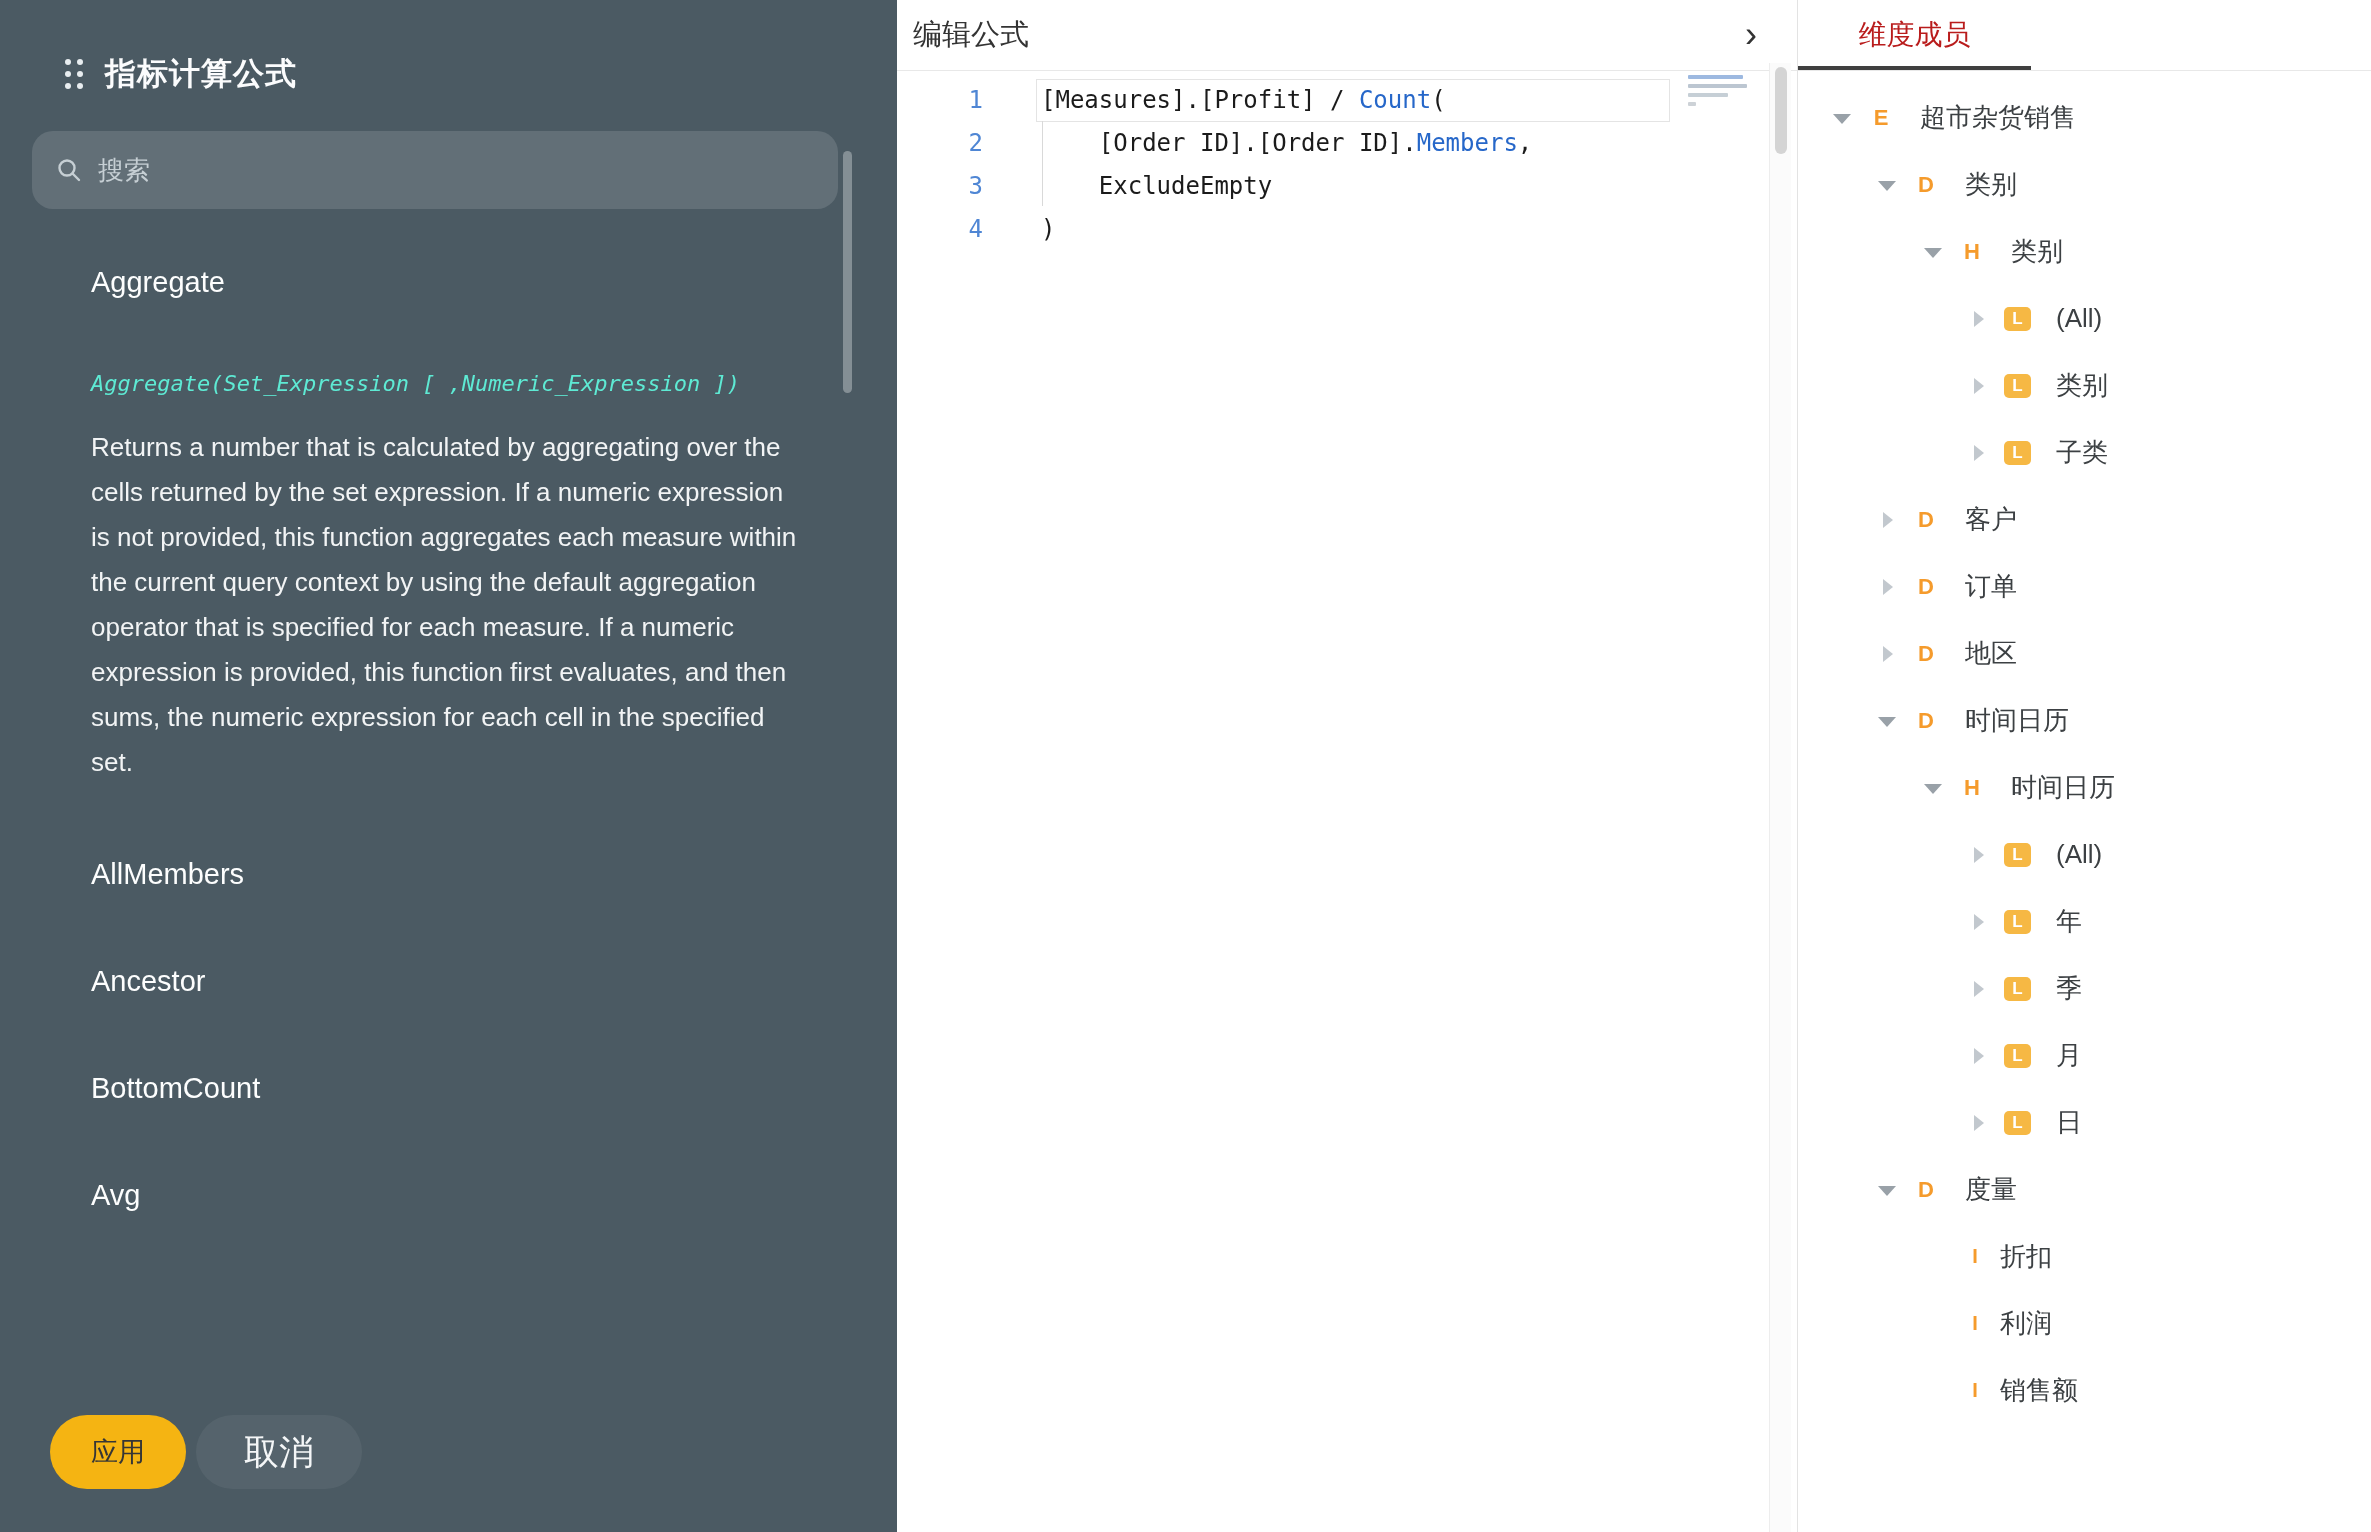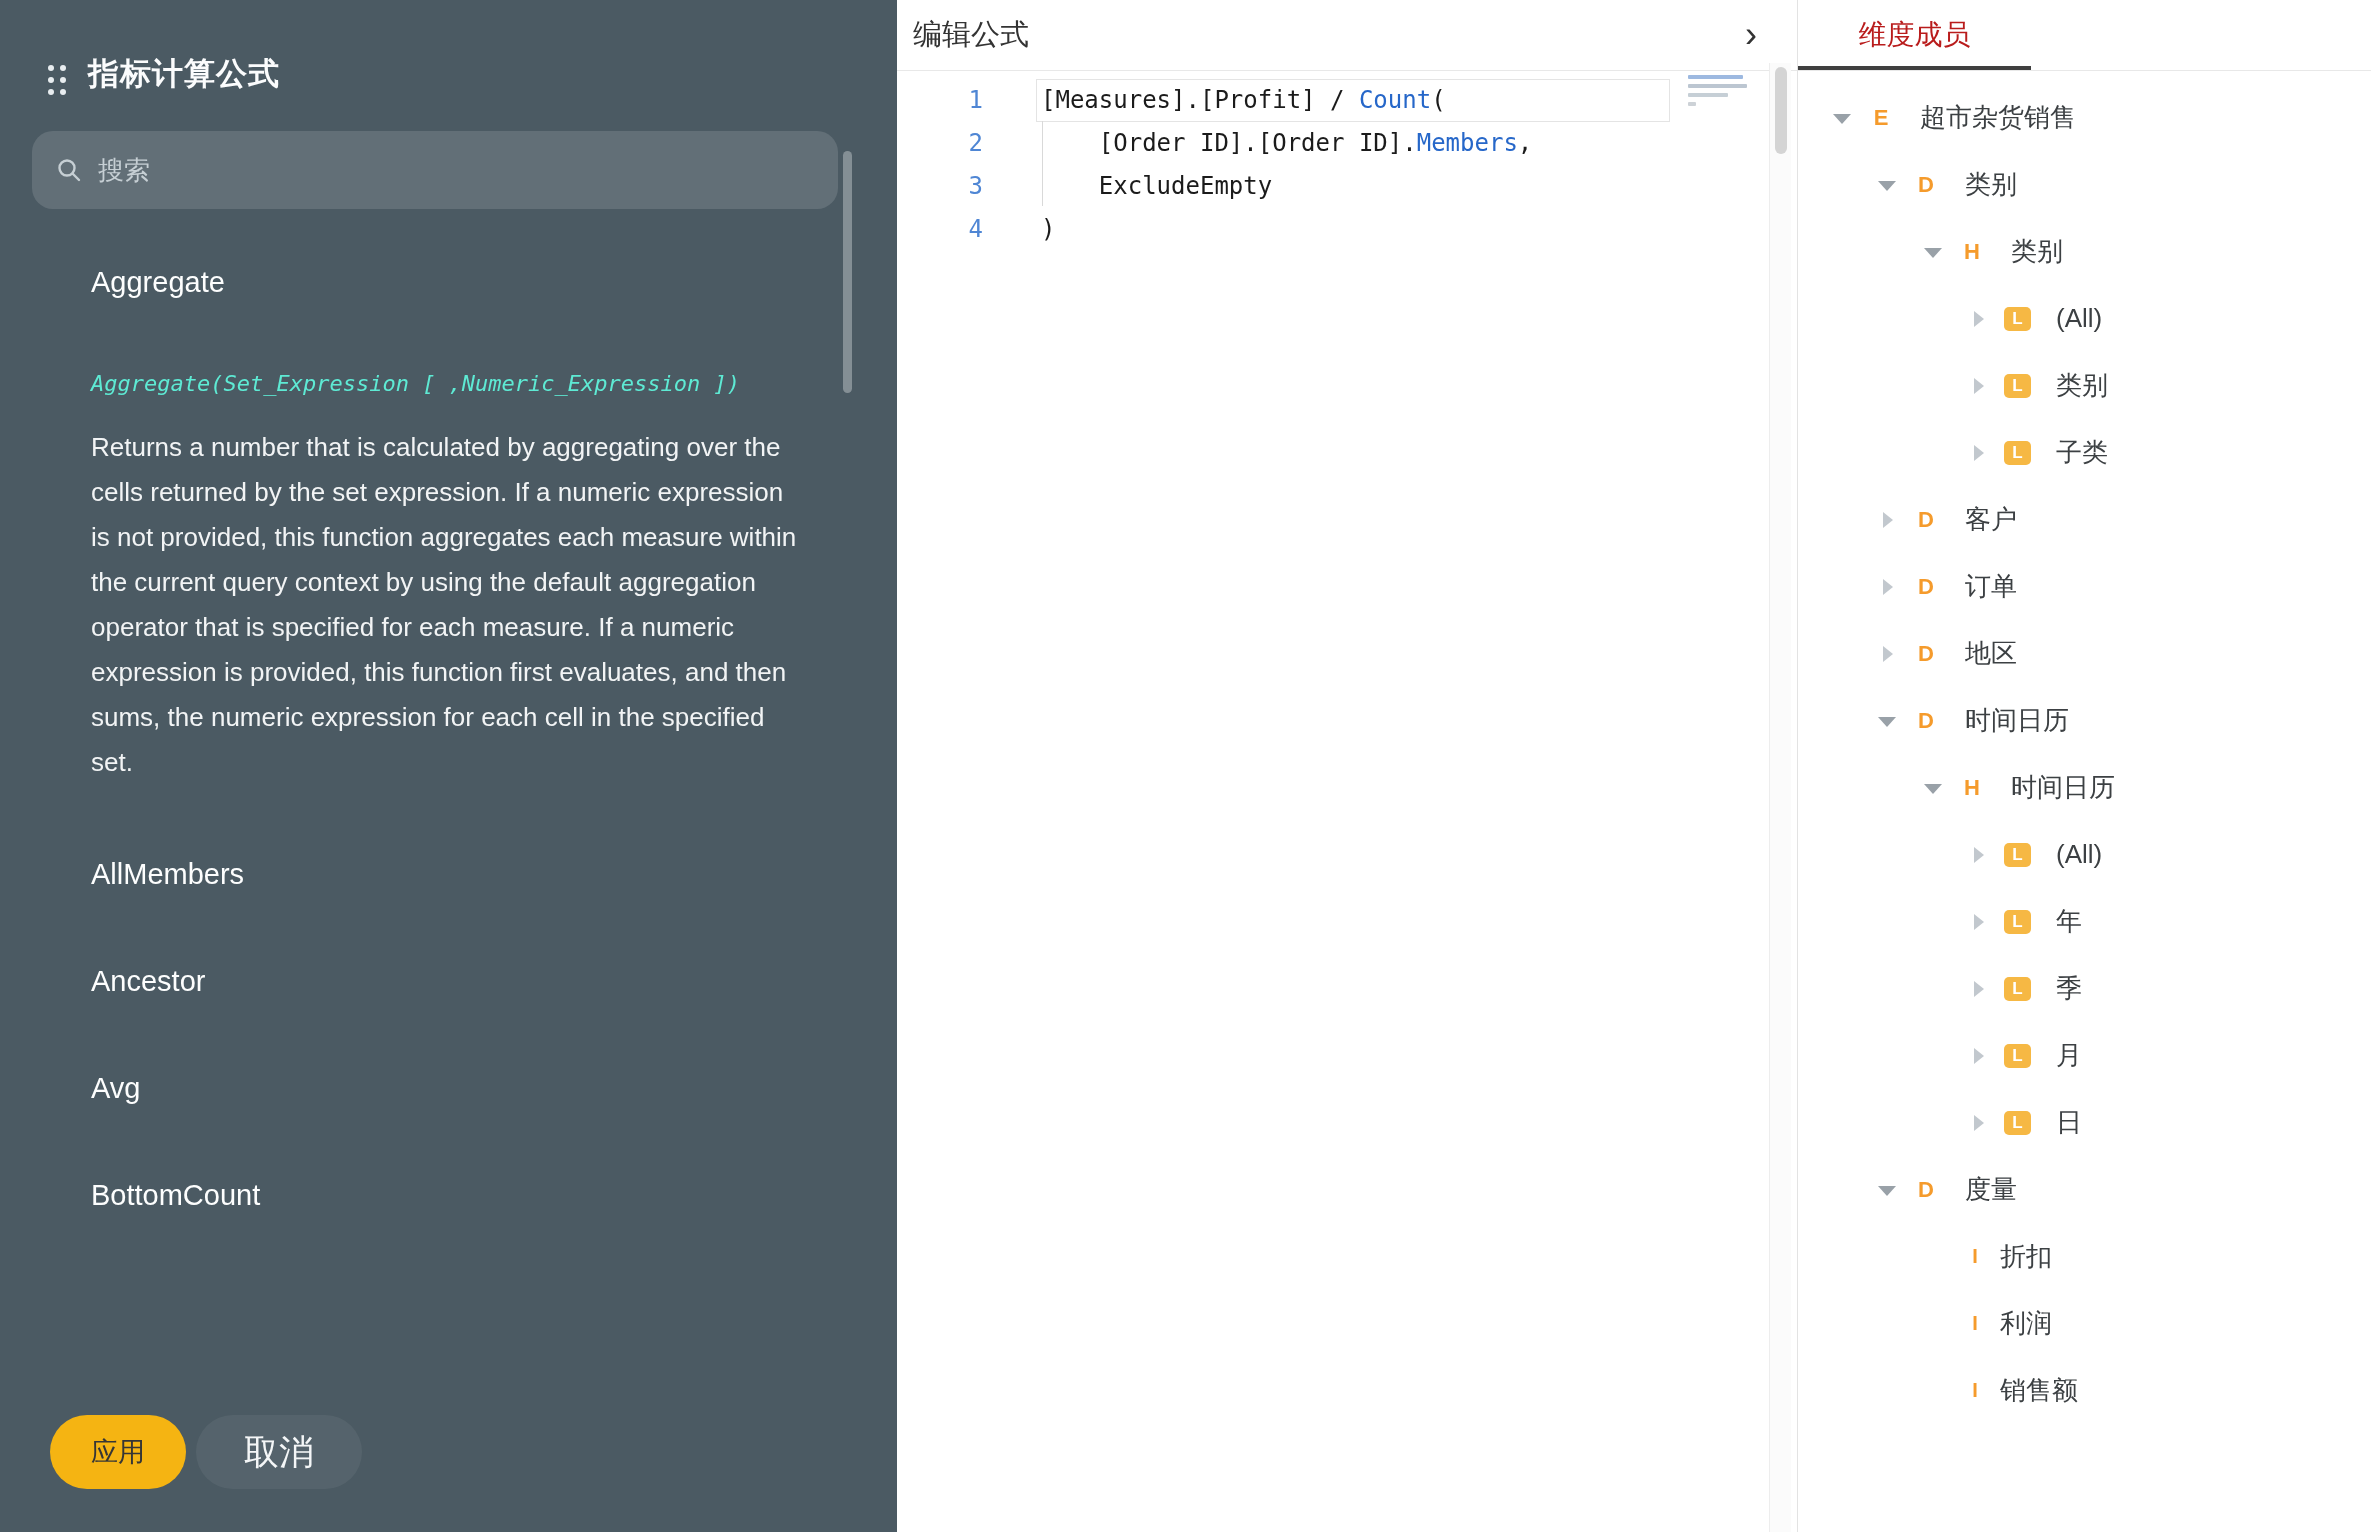--- a/index.html
+++ b/index.html
@@ -10,21 +10,21 @@
     --keyword:#2667c9;
     --linenum:#4f86d4;
   }
   *{box-sizing:border-box;margin:0;padding:0;}
   html,body{width:2371px;height:1533px;overflow:hidden;}
   body{font-family:"Liberation Sans","DejaVu Sans",sans-serif;background:#fff;}
   .app{display:flex;width:2371px;height:1533px;}
 
   
   .left{width:897px;height:100%;background:var(--left-bg);color:#fff;position:relative;flex:none;}
-  .left-header{display:flex;align-items:flex-end;padding:53px 16px 0 48px;}
+  .left-header{display:flex;align-items:center;padding:53px 16px 0 48px;margin-left:17px;}
   .drag-icon{display:grid;grid-template-columns:repeat(2,6px);grid-gap:6px;margin-right:22px;}
   .drag-icon i{width:6px;height:6px;border-radius:50%;background:#e8edf0;display:block;}
   .left-title{font-size:31px;font-weight:bold;color:#fbfcfd;letter-spacing:1px;}
   .search{margin:36px 59px 0 32px;height:78px;background:rgba(255,255,255,0.13);border-radius:21px;display:flex;align-items:center;padding:0 24px;}
   .search svg{flex:none;margin-right:16px;}
   .search input{flex:1;background:transparent;border:none;outline:none;color:#eef2f4;font-size:26px;font-family:"Liberation Sans",sans-serif;}
   .search input::placeholder{color:#c6cfd4;}
   .left-scroll-thumb{position:absolute;right:45px;top:151px;width:9px;height:242px;border-radius:5px;background:rgba(255,255,255,0.32);}
   .fn-list{padding:55px 89px 0 91px;}
   .fn-name{font-size:29px;color:#fdfefe;line-height:36px;}
@@ -106,24 +106,24 @@
           <div class="fn-sig">Aggregate(Set_Expression [ ,Numeric_Expression ])</div>
           <div class="fn-desc">Returns a number that is calculated by aggregating over the cells returned by the set expression. If a numeric expression is not provided, this function aggregates each measure within the current query context by using the default aggregation operator that is specified for each measure. If a numeric expression is provided, this function first evaluates, and then sums, the numeric expression for each cell in the specified set.</div>
         </div>
         <div class="fn-item">
           <div class="fn-name">AllMembers</div>
         </div>
         <div class="fn-item">
           <div class="fn-name">Ancestor</div>
         </div>
         <div class="fn-item">
+          <div class="fn-name">BottomCount</div>
+        </div>
+        <div class="fn-item">
           <div class="fn-name">Avg</div>
-        </div>
-        <div class="fn-item">
-          <div class="fn-name">BottomCount</div>
         </div>
       </div>
 
     <div class="left-footer">
       <button class="btn-apply">应用</button>
       <button class="btn-cancel">取消</button>
     </div>
   </aside>
 
   <section class="middle">

